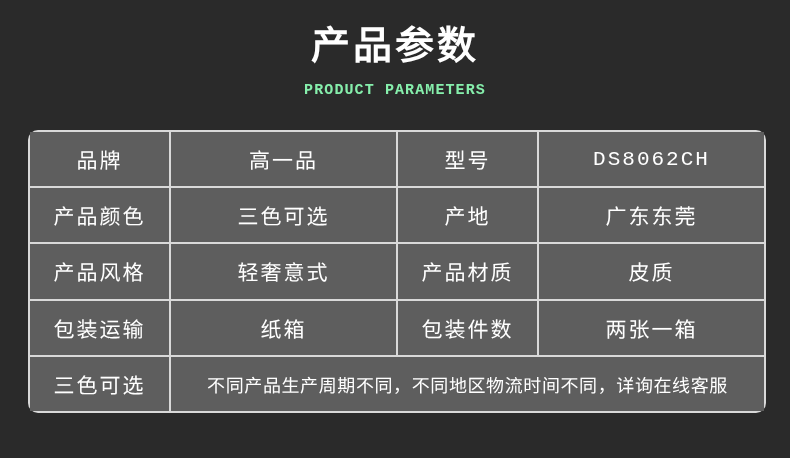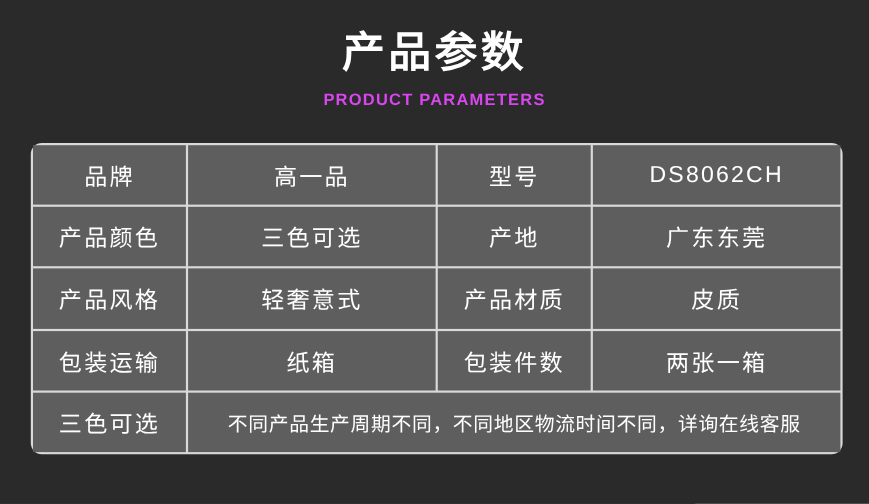--- a/index.html
+++ b/index.html
@@ -13,20 +13,21 @@
     font-family: "Liberation Sans", "DejaVu Sans", sans-serif;
     overflow: hidden;
   }
 
   .page {
     position: relative;
     width: 632px;
     height: 458px;
     background: #2a2a2a;
     box-sizing: border-box;
+    font-family: Liberation Mono, monospace;
   }
 
   
   .header {
     position: absolute;
     left: 0;
     top: 0;
     width: 790px;
     text-align: center;
   }
@@ -38,21 +39,21 @@
     font-weight: bold;
     color: #ffffff;
     letter-spacing: 3px;
   }
   .title-en {
     margin: 0;
     padding-top: 10px;
     font-size: 15px;
     line-height: 18px;
     font-weight: bold;
-    color: #d946ef;
+    color: #86efac;
     letter-spacing: 1.1px;
   }
 
   
   .spec-table {
     position: absolute;
     left: 28px;
     top: 130px;
     width: 734px;
     height: 283px;

